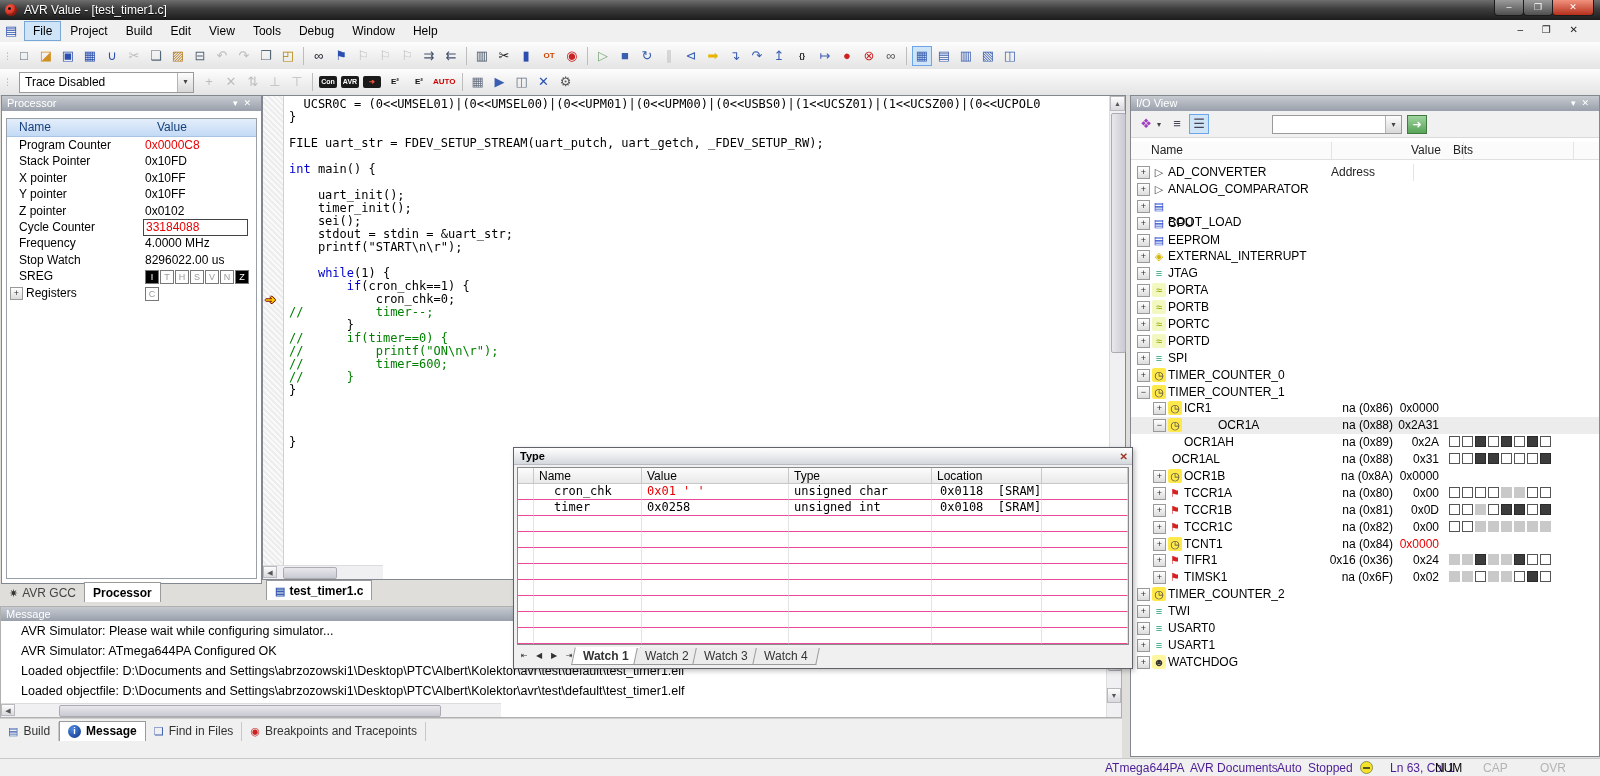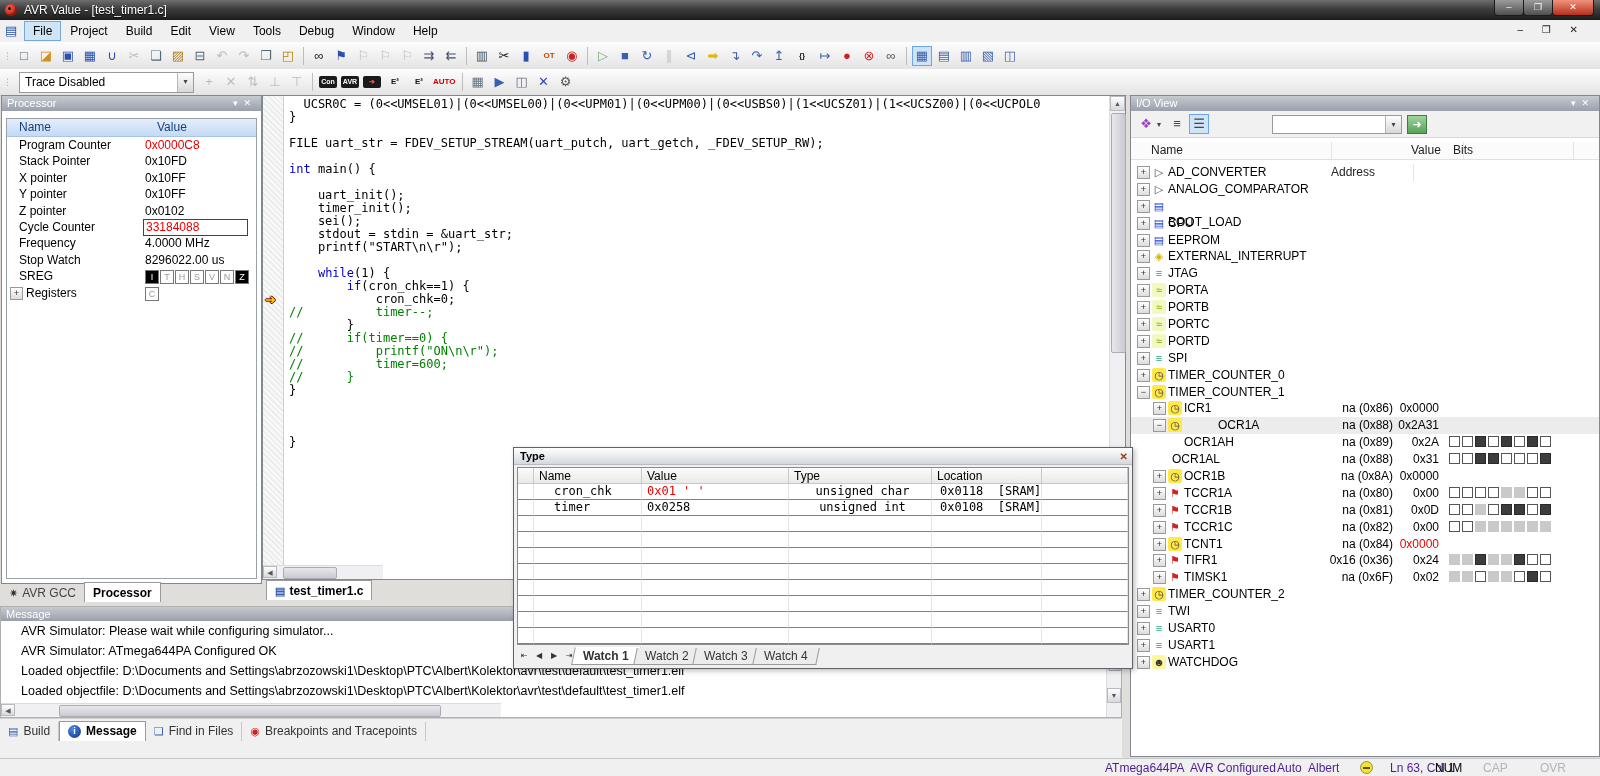--- a/index.html
+++ b/index.html
@@ -96,21 +96,21 @@
     line-height:16px;padding-left:6px;position:relative;border-bottom:1px solid #b8bcc2;}
   #watch-close{position:absolute;right:4px;top:1px;color:#a03325;font-size:10px;font-weight:bold;}
   .whead{display:flex;height:16px;background:#f4f4f4;}
   .whead span{border-right:1px solid #c8c8c8;border-bottom:1px solid #c8c8c8;line-height:16px;padding-left:5px;
     background:linear-gradient(180deg,#fcfcfc,#e9e9e9);box-sizing:border-box;}
   #watch-grid{position:absolute;left:3px;right:3px;top:19px;height:176px;background:#fff;border:1px solid #8a8a8a;}
   .wrow{display:flex;height:16px;}
   .wrow span{border-right:1px solid #e4e4e4;border-bottom:1px solid #ec4899;line-height:15px;
     font-family:"DejaVu Sans Mono",monospace;font-size:12px;box-sizing:border-box;white-space:pre;}
   .wc0{width:16px;} .wc1{width:108px;padding-left:20px;} .wc2{width:147px;padding-left:5px;}
-  .wc3{width:143px;padding-left:5px;text-align:center;} .wc4{width:110px;padding-left:8px;} .wc5{flex:1;}
+  .wc3{width:143px;padding-left:5px;} .wc4{width:110px;padding-left:8px;} .wc5{flex:1;}
   .wred{color:#e80000;}
   #watch-bottom{position:absolute;left:3px;bottom:3px;right:3px;height:18px;display:flex;align-items:center;}
   .wnav{width:14px;height:14px;text-align:center;font-size:8px;line-height:14px;color:#333;margin-right:1px;}
   .wtab{height:16px;line-height:16px;padding:0 9px;color:#333;border:1px solid #9a9a9a;border-top:none;
     transform:skewX(-12deg);margin-left:-4px;background:#ececec;}
   .wtab i{display:inline-block;transform:skewX(12deg);font-style:normal;}
   .wtab.active{background:#fff;font-weight:bold;border-top:1px solid #fff;}
   
   #io-panel{left:1130px;top:95px;width:470px;height:662px;background:#fff;border:1px solid #828790;box-sizing:border-box;}
   #io-toolbar{position:absolute;left:0;top:15px;width:100%;height:27px;background:#f1f1f1;
@@ -751,19 +751,19 @@
       </div>
       <div class="btab">
         <span class="tabicon" style="color: rgb(204, 34, 34);">◉</span>
         <span>Breakpoints and Tracepoints</span>
       </div>
     </div>
 </div>
 
 <div id="statusbar" class="abs">
   <span class="stitem" style="left:1105px;">ATmega644PA</span>
-  <span class="stitem" style="left:1190px;">AVR Configured</span>
+  <span class="stitem" style="left:1190px;">AVR Documents</span>
   <span class="stitem" style="left:1277px;">Auto</span>
-  <span class="stitem" style="left:1308px;">Albert</span>
+  <span class="stitem" style="left:1308px;">Stopped</span>
   <div id="ycirc"></div>
   <span class="stitem" style="left:1390px;">Ln 63, Col 1</span>
   <span id="st-locks"><span class="stitem stlock" style="left: 1483px;">CAP</span><span class="stitem stlock on" style="left: 1435px;">NUM</span><span class="stitem stlock" style="left: 1540px;">OVR</span></span>
 </div>
 
 </body></html>

